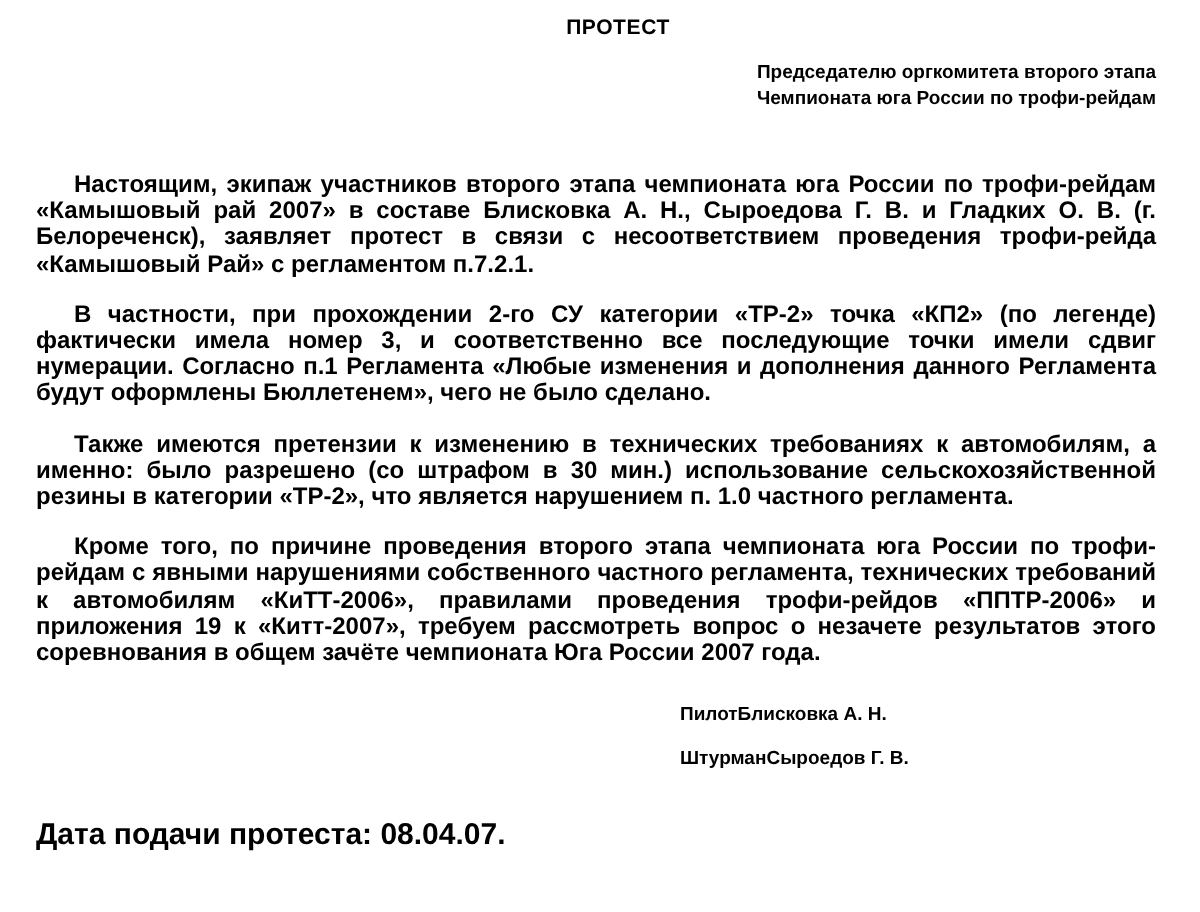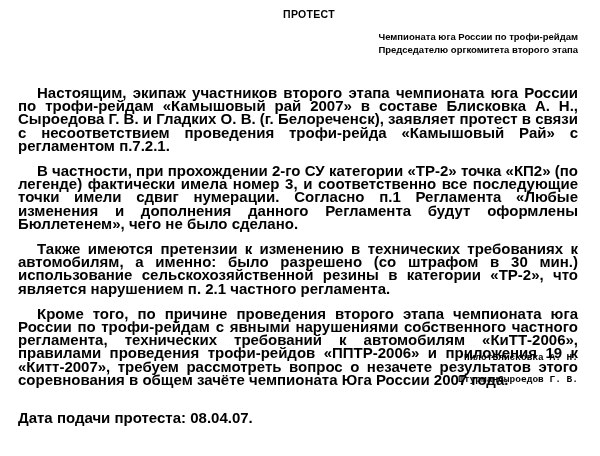--- a/index.html
+++ b/index.html
@@ -48,46 +48,45 @@
   .addressee div { white-space: nowrap; }
 
   
   .body-block {
     position: absolute;
     left: 18px;
     top: 86px;
     width: 560px;
   }
   .para {
-    font-size: 15px;
+    font-size: 12px;
     font-weight: bold;
     line-height: 13.2px;
     text-align: justify;
     text-justify: inter-word;
     text-indent: 19px;
     margin: 0 0 12px 0;
   }
   .para:last-child { margin-bottom: 0; }
 
   
   .signatures {
     position: absolute;
     left: 340px;
     top: 351px;
     width: 238px;
   }
   .sig-row {
     display: flex;
-    justify-content: flex-end;
+    justify-content: flex-start;
     align-items: baseline;
     font-size: 9.5px;
     font-weight: bold;
     line-height: 13px;
     margin-bottom: 9px;
-    font-family: Liberation Mono, monospace;
   }
   .sig-role { text-align: left; white-space: nowrap; }
   .sig-name { text-align: right; white-space: nowrap; }
 
   
   .footer {
     position: absolute;
     left: 18px;
     top: 411px;
     width: 400px;
@@ -101,28 +100,28 @@
   }
 </style>
 </head>
 <body>
 
 <div class="page">
 
   <div class="doc-title">ПРОТЕСТ</div>
 
   <div class="addressee">
+    <div>Председателю оргкомитета второго этапа</div>
     <div>Чемпионата юга России по трофи-рейдам</div>
-    <div>Председателю оргкомитета второго этапа</div>
   </div>
 
   <div class="body-block">
     <p class="para">Настоящим, экипаж участников второго этапа чемпионата юга России по трофи-рейдам «Камышовый рай 2007» в составе Блисковка А. Н., Сыроедова Г. В. и Гладких О. В. (г. Белореченск), заявляет протест в связи с несоответствием проведения трофи-рейда «Камышовый Рай» с регламентом п.7.2.1.</p>
     <p class="para">В частности, при прохождении 2-го СУ категории «ТР-2» точка «КП2» (по легенде) фактически имела номер 3, и соответственно все последующие точки имели сдвиг нумерации. Согласно п.1 Регламента «Любые изменения и дополнения данного Регламента будут оформлены Бюллетенем», чего не было сделано.</p>
-    <p class="para">Также имеются претензии к изменению в технических требованиях к автомобилям, а именно: было разрешено (со штрафом в 30 мин.) использование сельскохозяйственной резины в категории «ТР-2», что является нарушением п. 2.1 частного регламента.</p>
+    <p class="para">Также имеются претензии к изменению в технических требованиях к автомобилям, а именно: было разрешено (со штрафом в 30 мин.) использование сельскохозяйственной резины в категории «ТР-2», что является нарушением п. 1.0 частного регламента.</p>
     <p class="para">Кроме того, по причине проведения второго этапа чемпионата юга России по трофи-рейдам с явными нарушениями собственного частного регламента, технических требований к автомобилям «КиТТ-2006», правилами проведения трофи-рейдов «ППТР-2006» и приложения 19 к «Китт-2007», требуем рассмотреть вопрос о незачете результатов этого соревнования в общем зачёте чемпионата Юга России 2007 года.</p>
   </div>
 
   <div class="signatures">
     <div class="sig-row">
       <span class="sig-role">Пилот</span>
       <span class="sig-name">Блисковка А. Н.</span>
     </div>
     <div class="sig-row">
       <span class="sig-role">Штурман</span>

